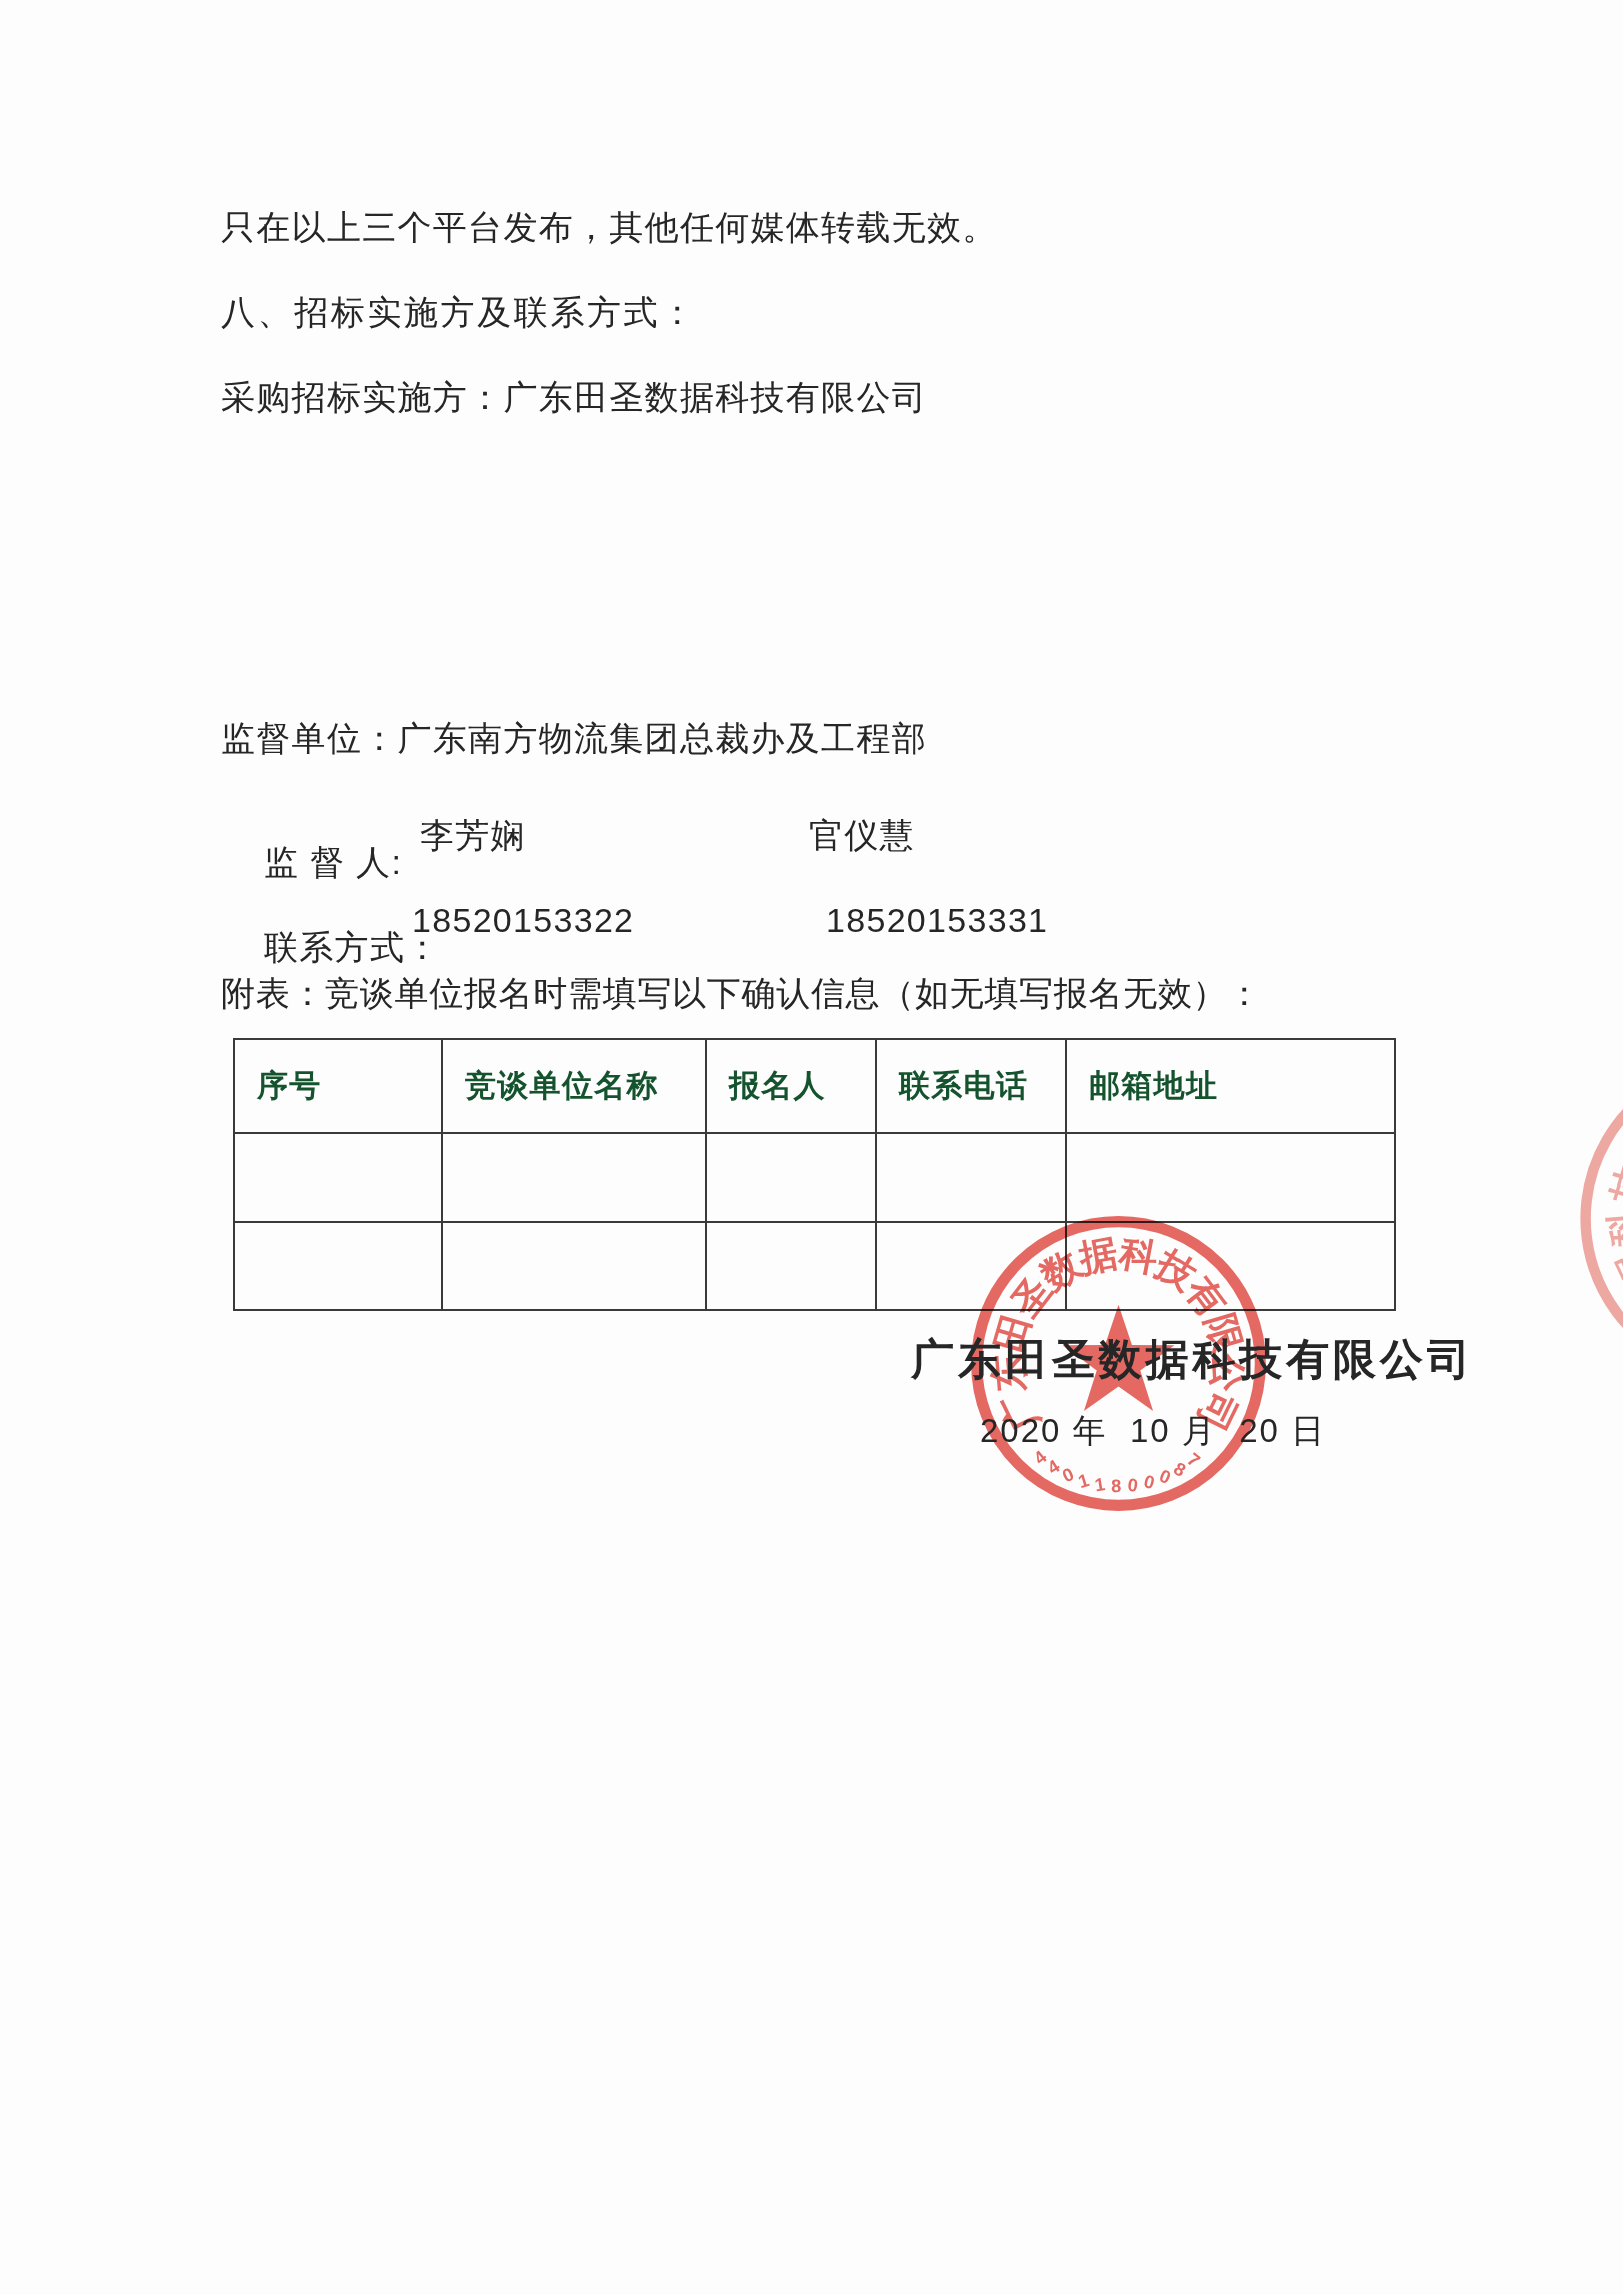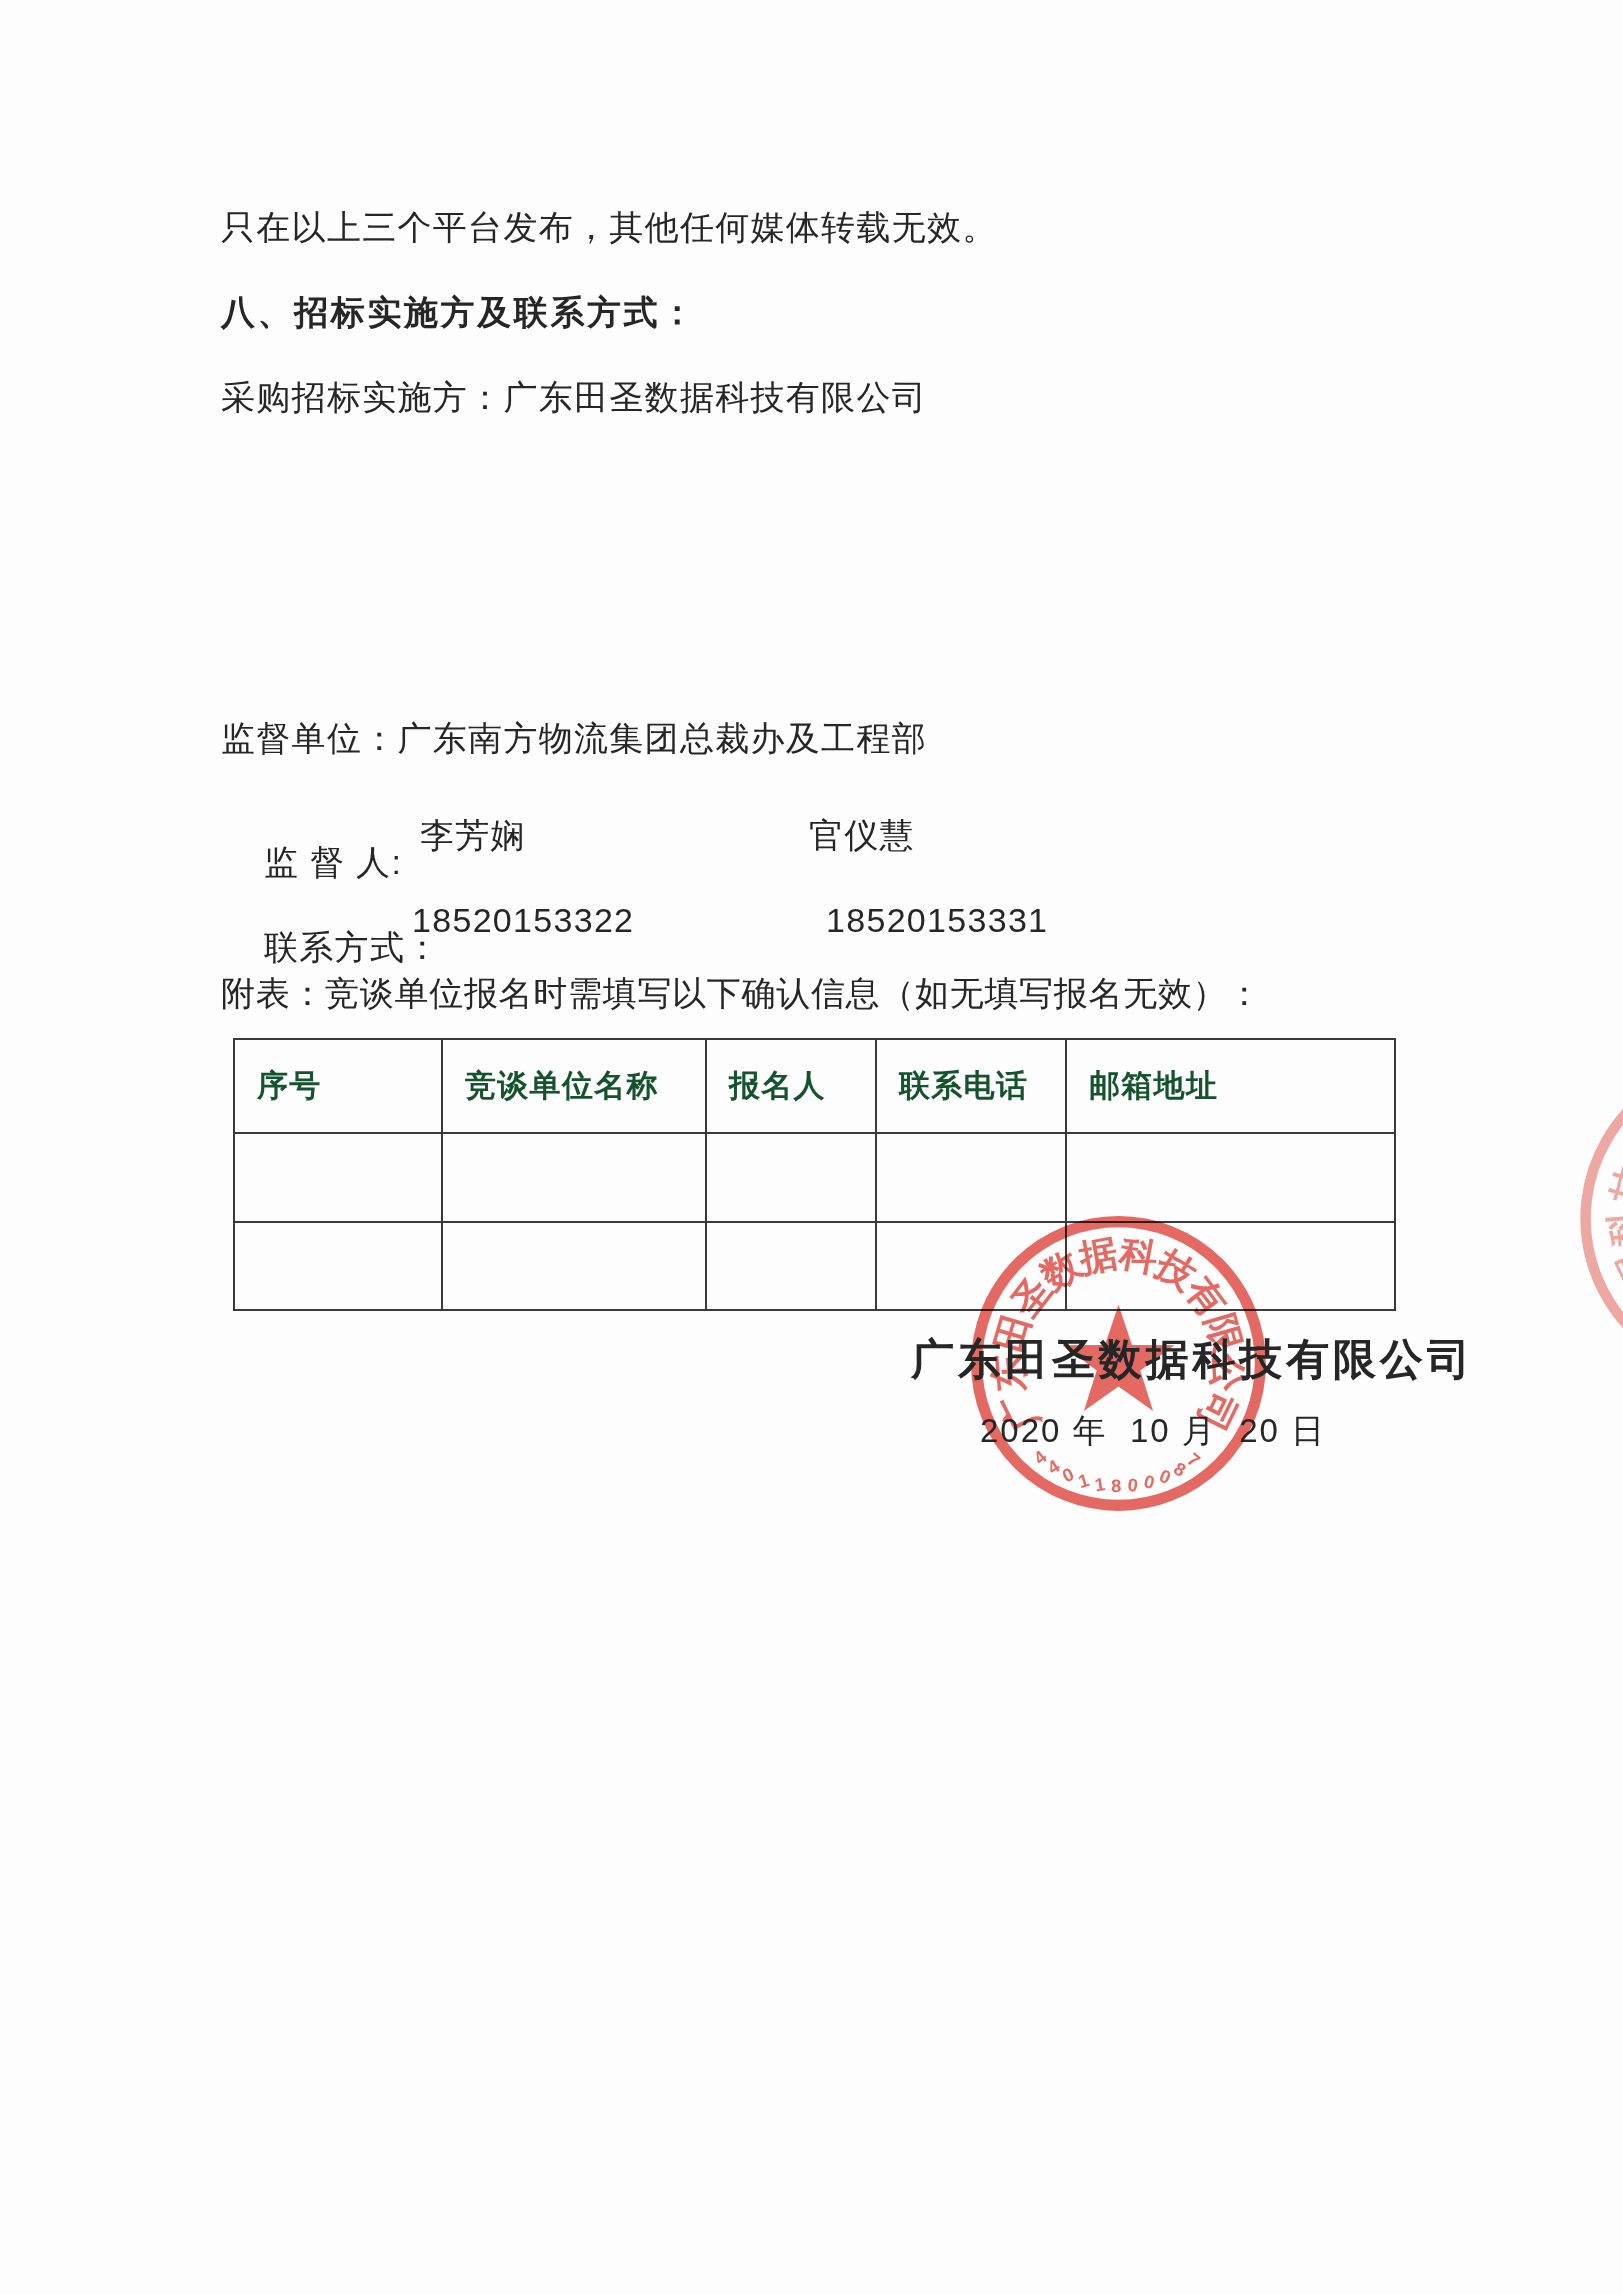--- a/index.html
+++ b/index.html
@@ -14,21 +14,21 @@
   .page{position:absolute;inset:0;}
   .para{
     position:absolute;
     left:221px;
     font-size:34px;
     line-height:39px;
     letter-spacing:1.3px;
     white-space:pre;
     color:#262626;
   }
-  .para.bold{font-weight:700;letter-spacing:2.6px;text-align:center;}
+  .para.bold{font-weight:400;letter-spacing:2.6px;text-align:center;}
   .pos-span{position:absolute;top:12px;white-space:pre;}
   .doc-table{
     position:absolute;
     left:233px;top:1038px;
     border-collapse:collapse;
     table-layout:fixed;
   }
   .doc-table td{
     border:2.6px solid #3a3a3a;
     padding:0 0 0 22px;

